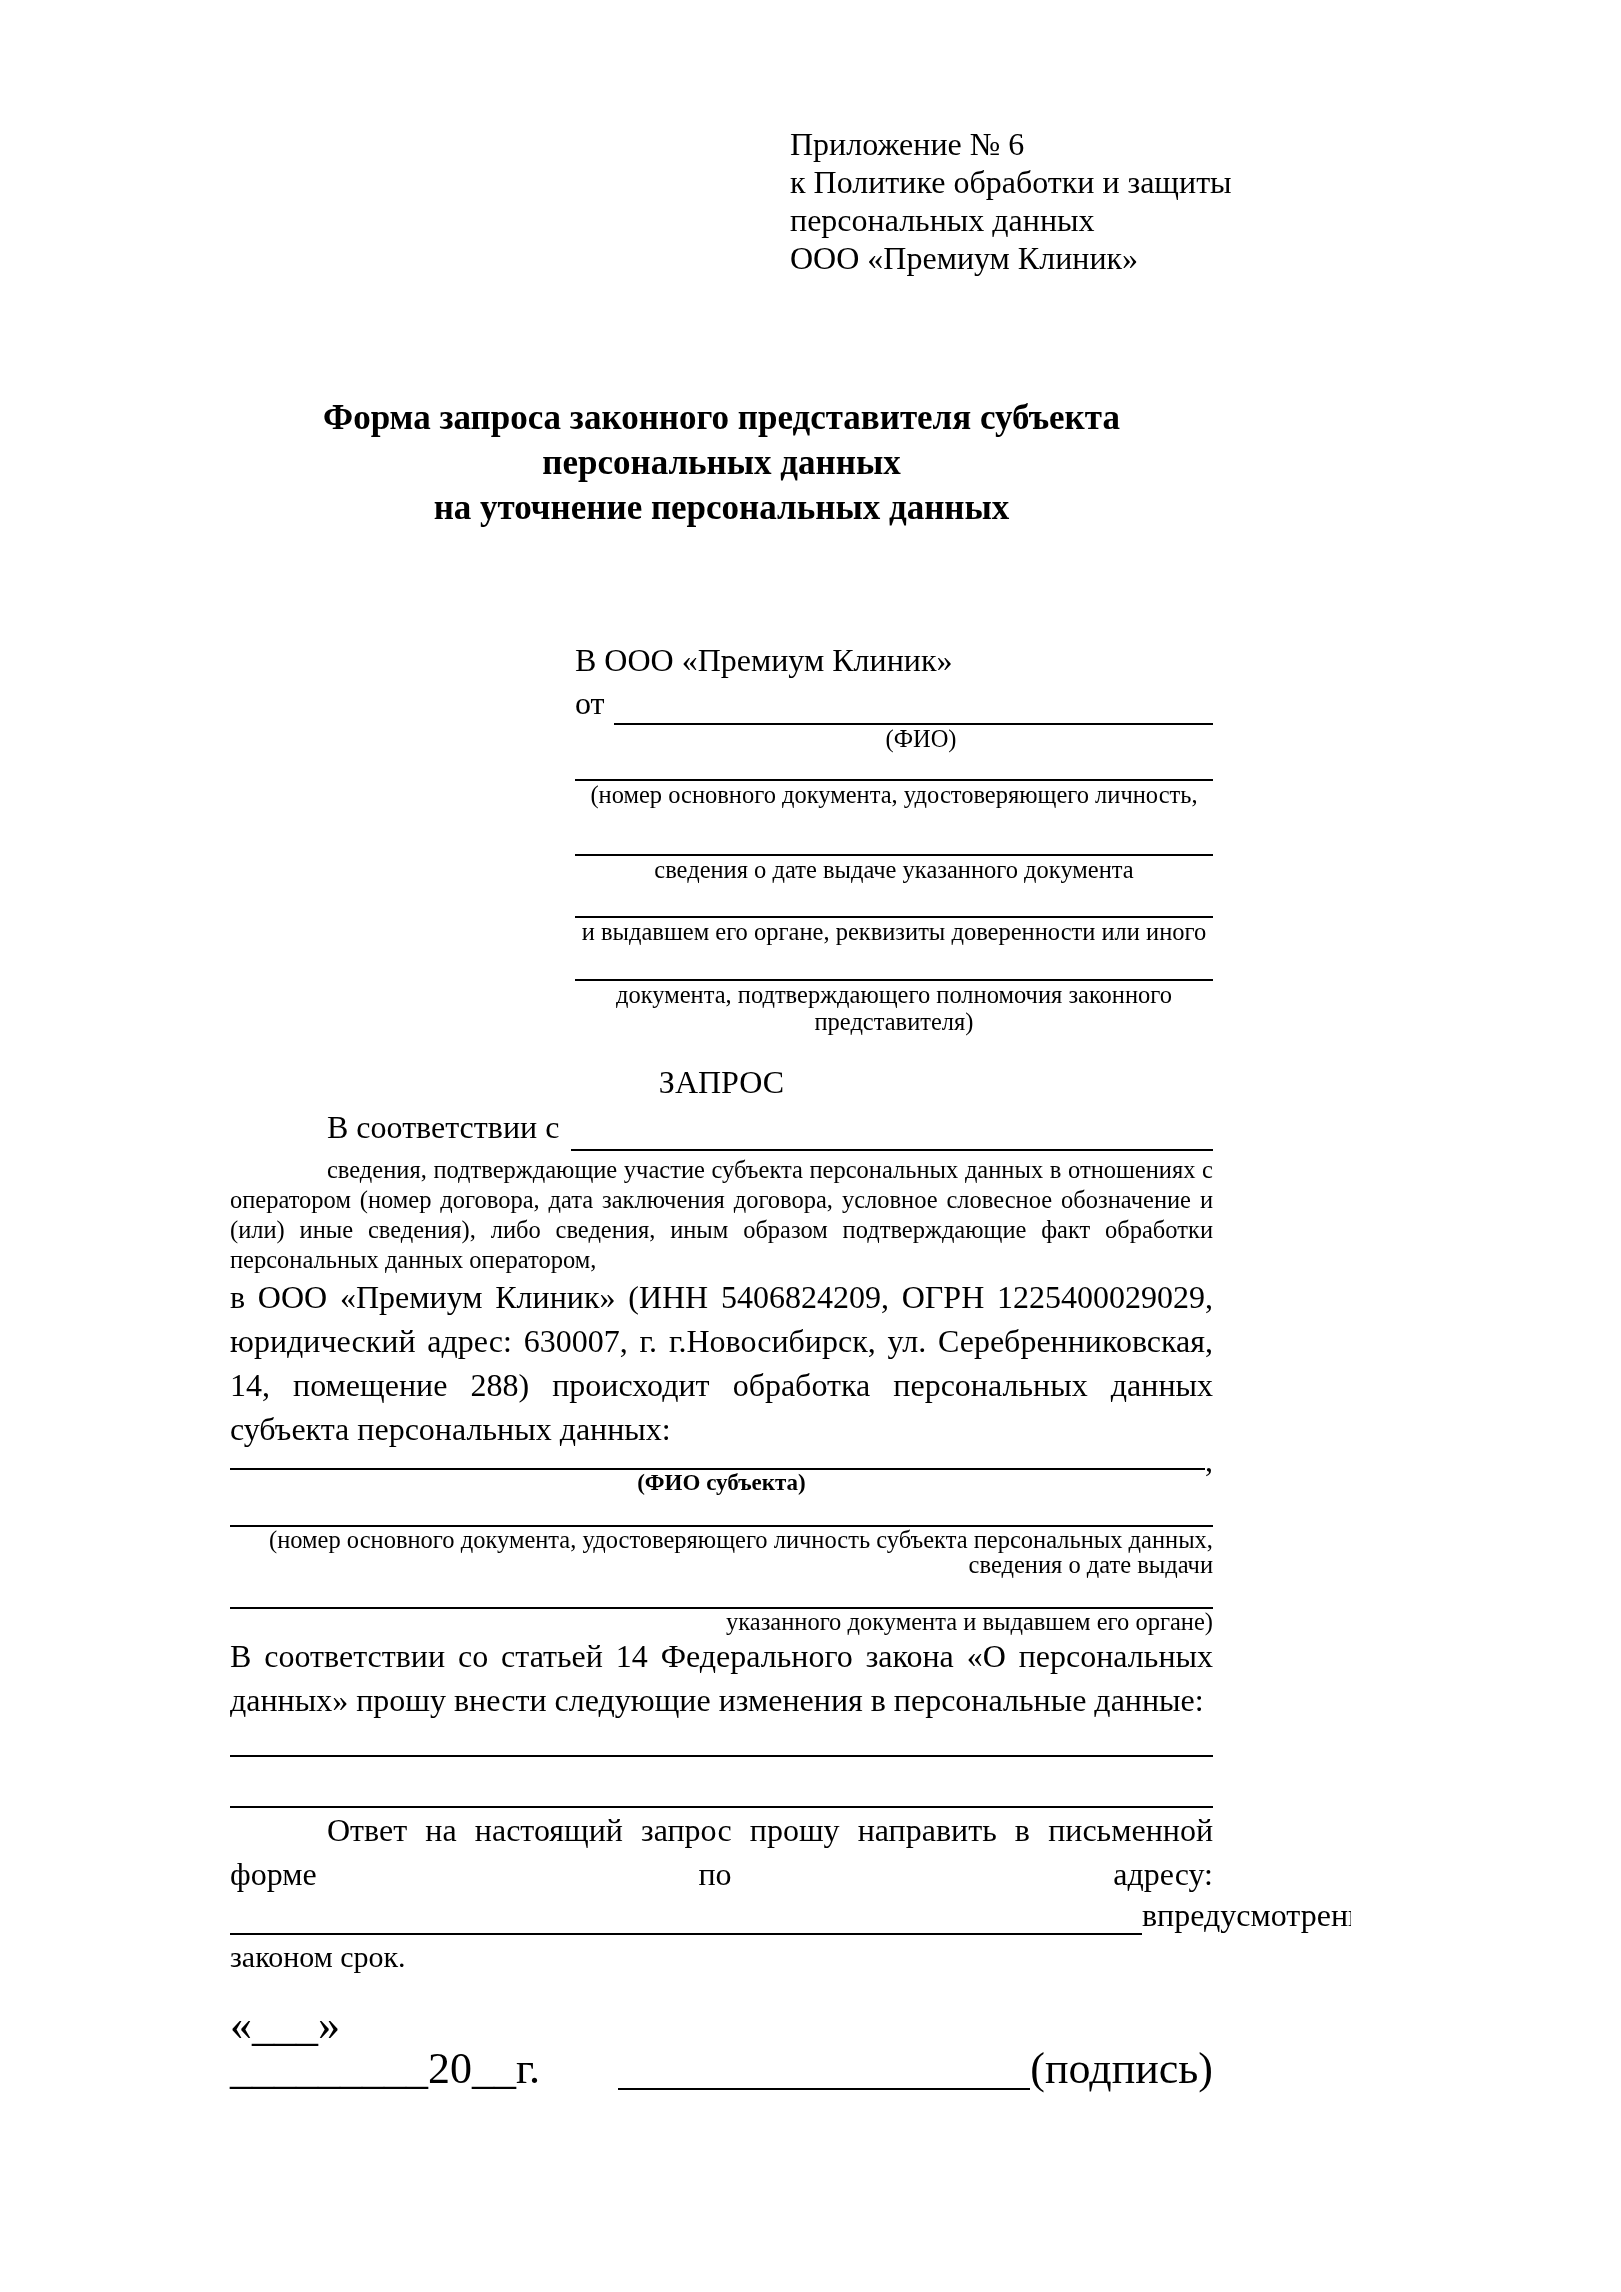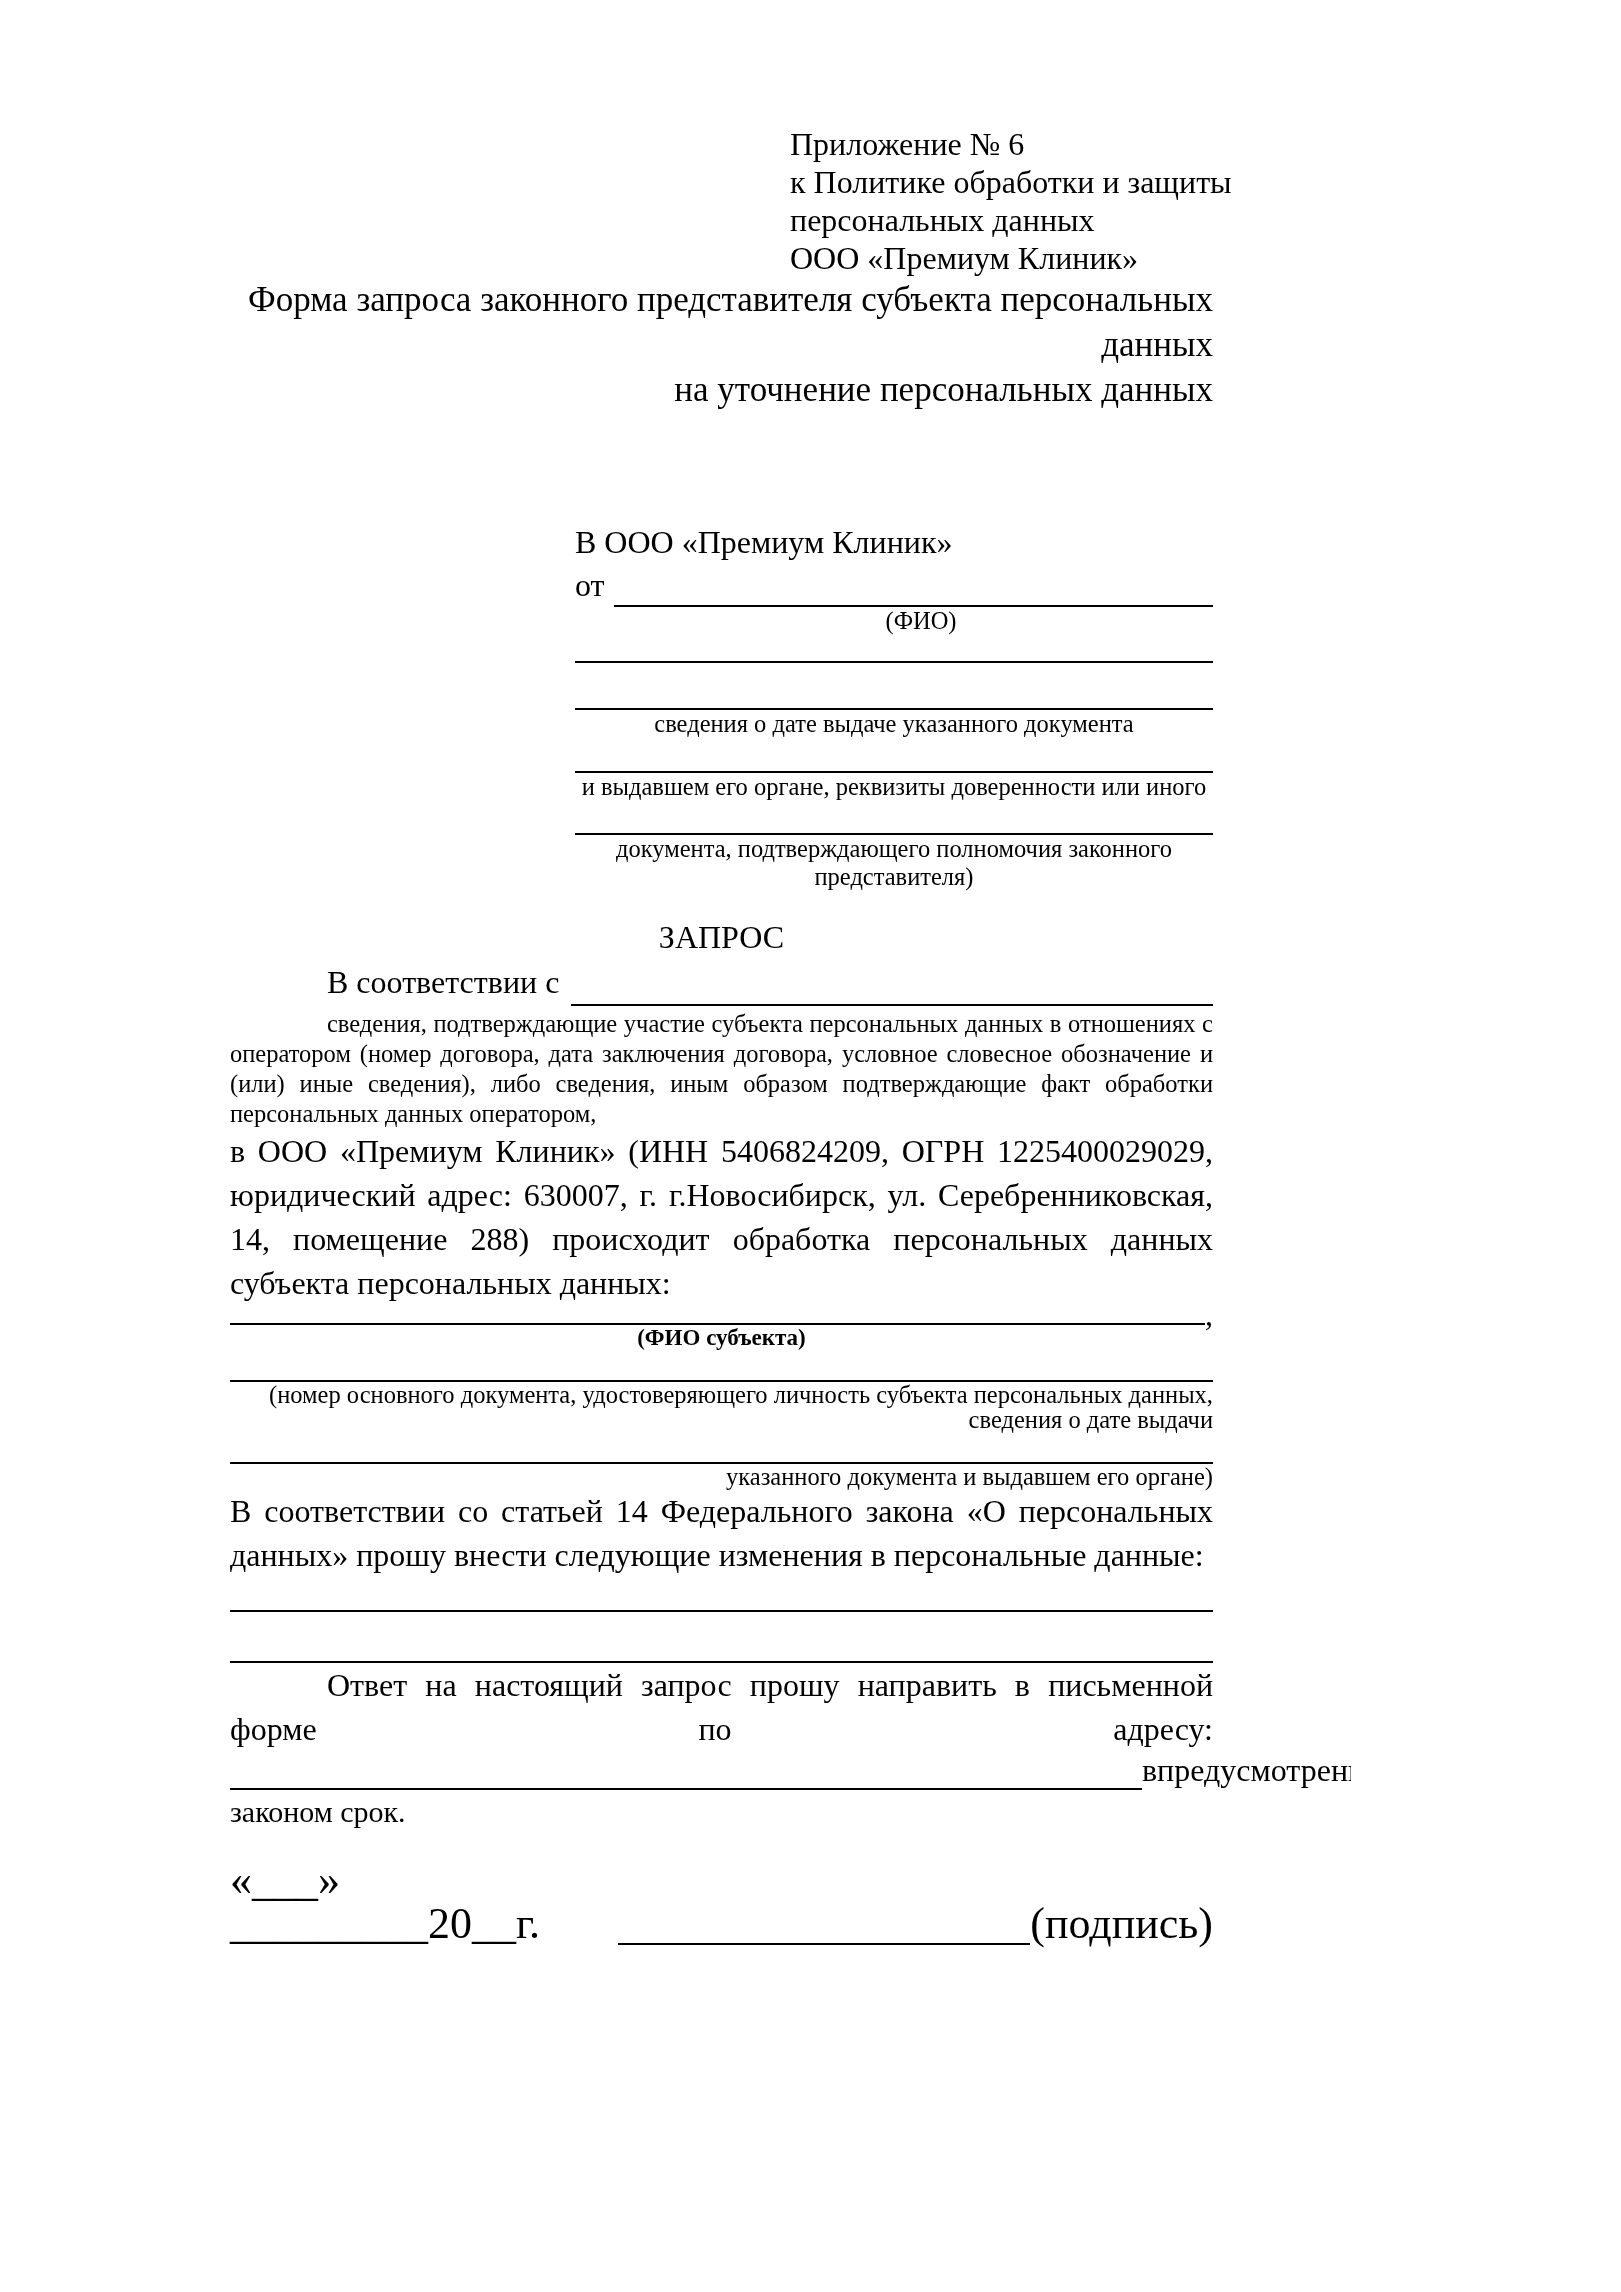--- a/index.html
+++ b/index.html
@@ -23,22 +23,23 @@
   .header-block {
     width: 423px;
     margin-left: auto;
     font-size: 32px;
     line-height: 38px;
     white-space: nowrap;
   }
 
   
   .title-block {
-    text-align: right;
-    font-weight: normal;
+    margin-top: 118px;
+    text-align: center;
+    font-weight: bold;
     font-size: 35px;
     line-height: 45px;
   }
 
   
   .addressee {
     width: 638px;
     margin-left: auto;
     margin-top: 108px;
   }
@@ -140,20 +141,21 @@
 
   <div class="addressee">
     <div class="addr-org">В ООО «Премиум Клиник»</div>
     <div class="from-row">
       <span class="label">от</span>
       <span class="blank u"></span>
     </div>
     <div class="caption fio-caption">(ФИО)</div>
 
     <div class="slot-1 u"></div>
+    <div class="caption">(номер основного документа, удостоверяющего личность,</div>
 
     <div class="slot-2 u"></div>
     <div class="caption">сведения о дате выдаче указанного документа</div>
 
     <div class="slot-3 u"></div>
     <div class="caption">и выдавшем его органе, реквизиты доверенности или иного</div>
 
     <div class="slot-4 u"></div>
     <div class="caption">документа, подтверждающего полномочия законного представителя)</div>
   </div>

